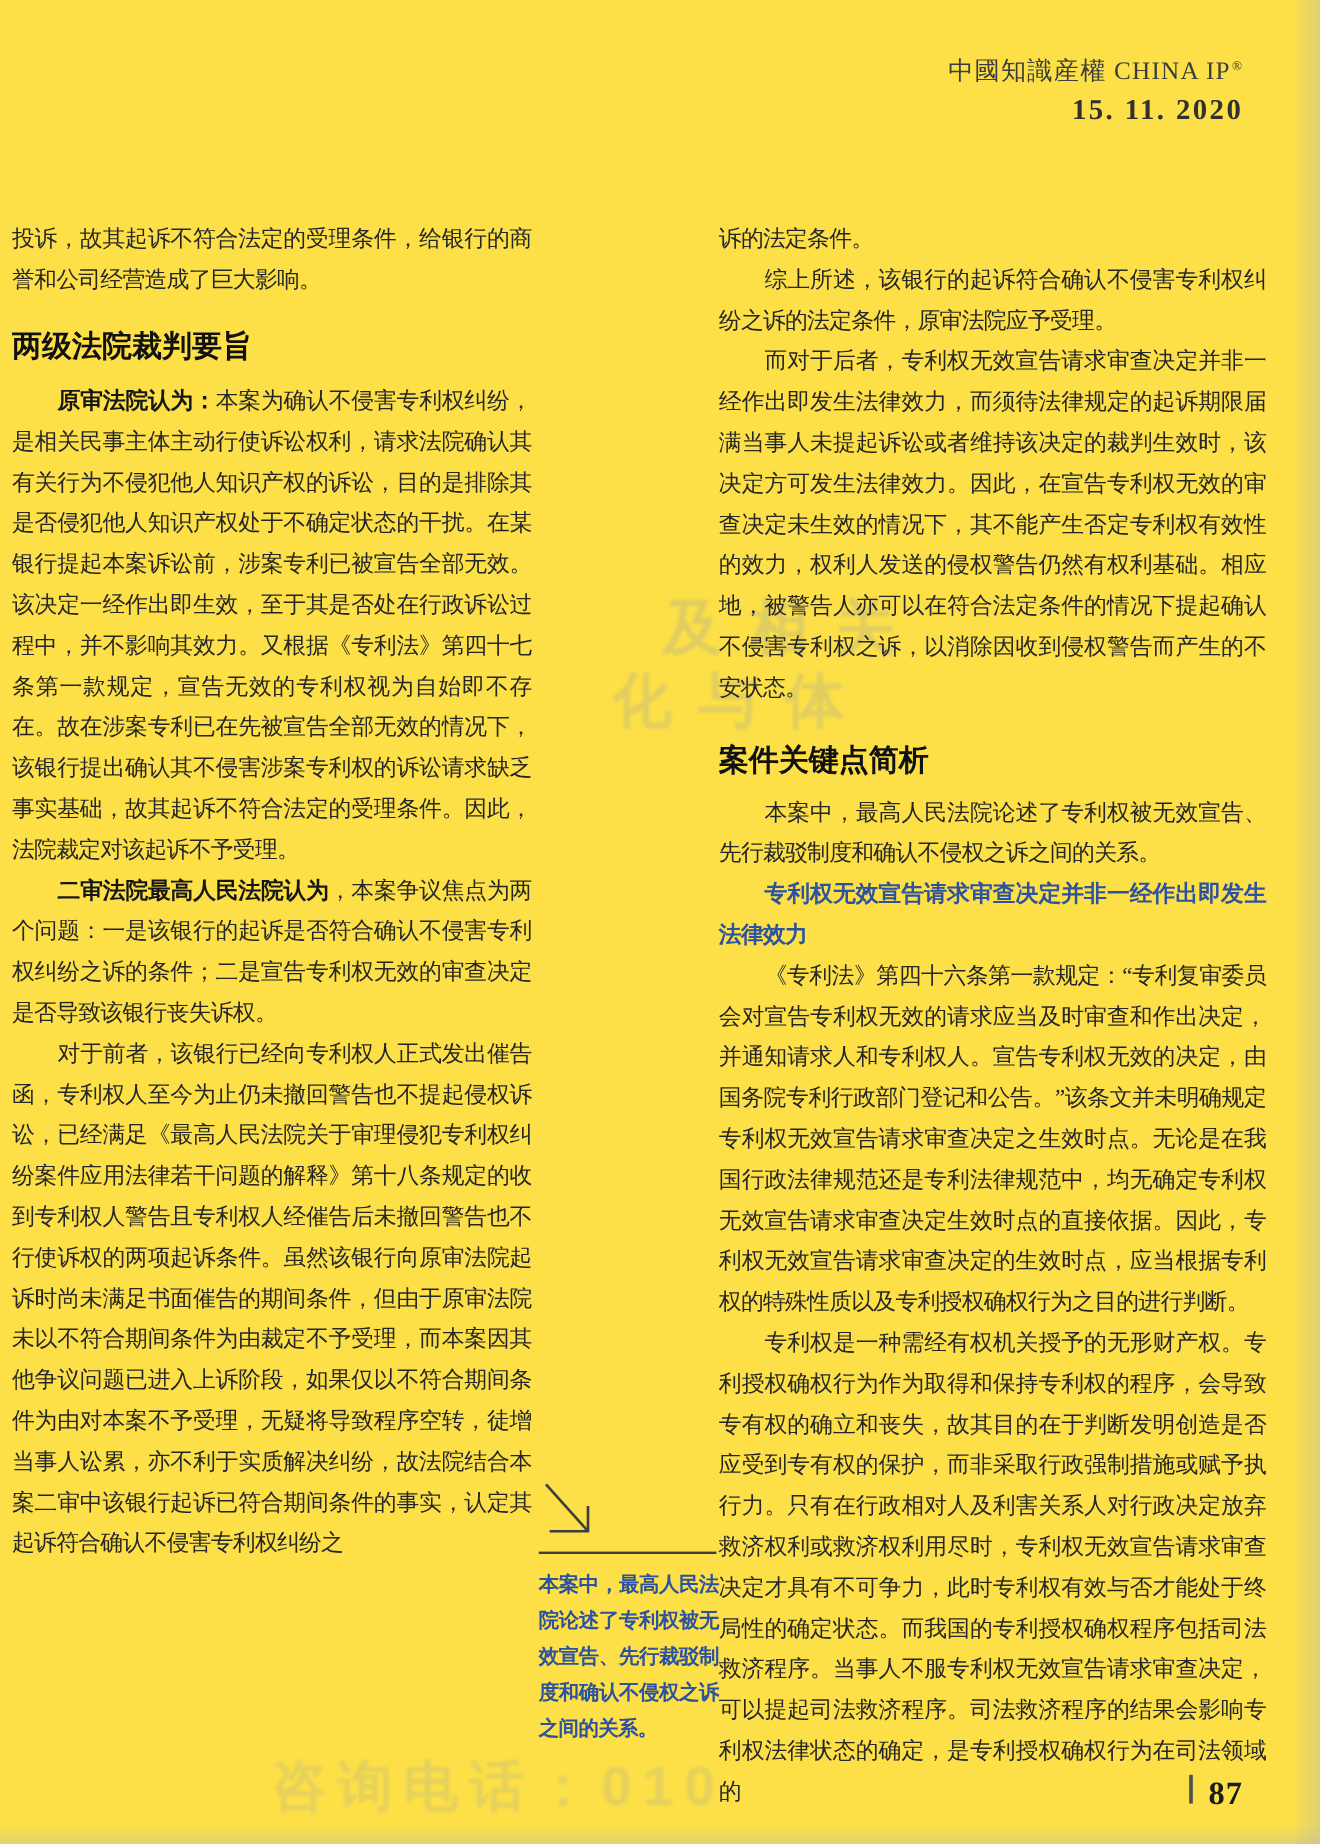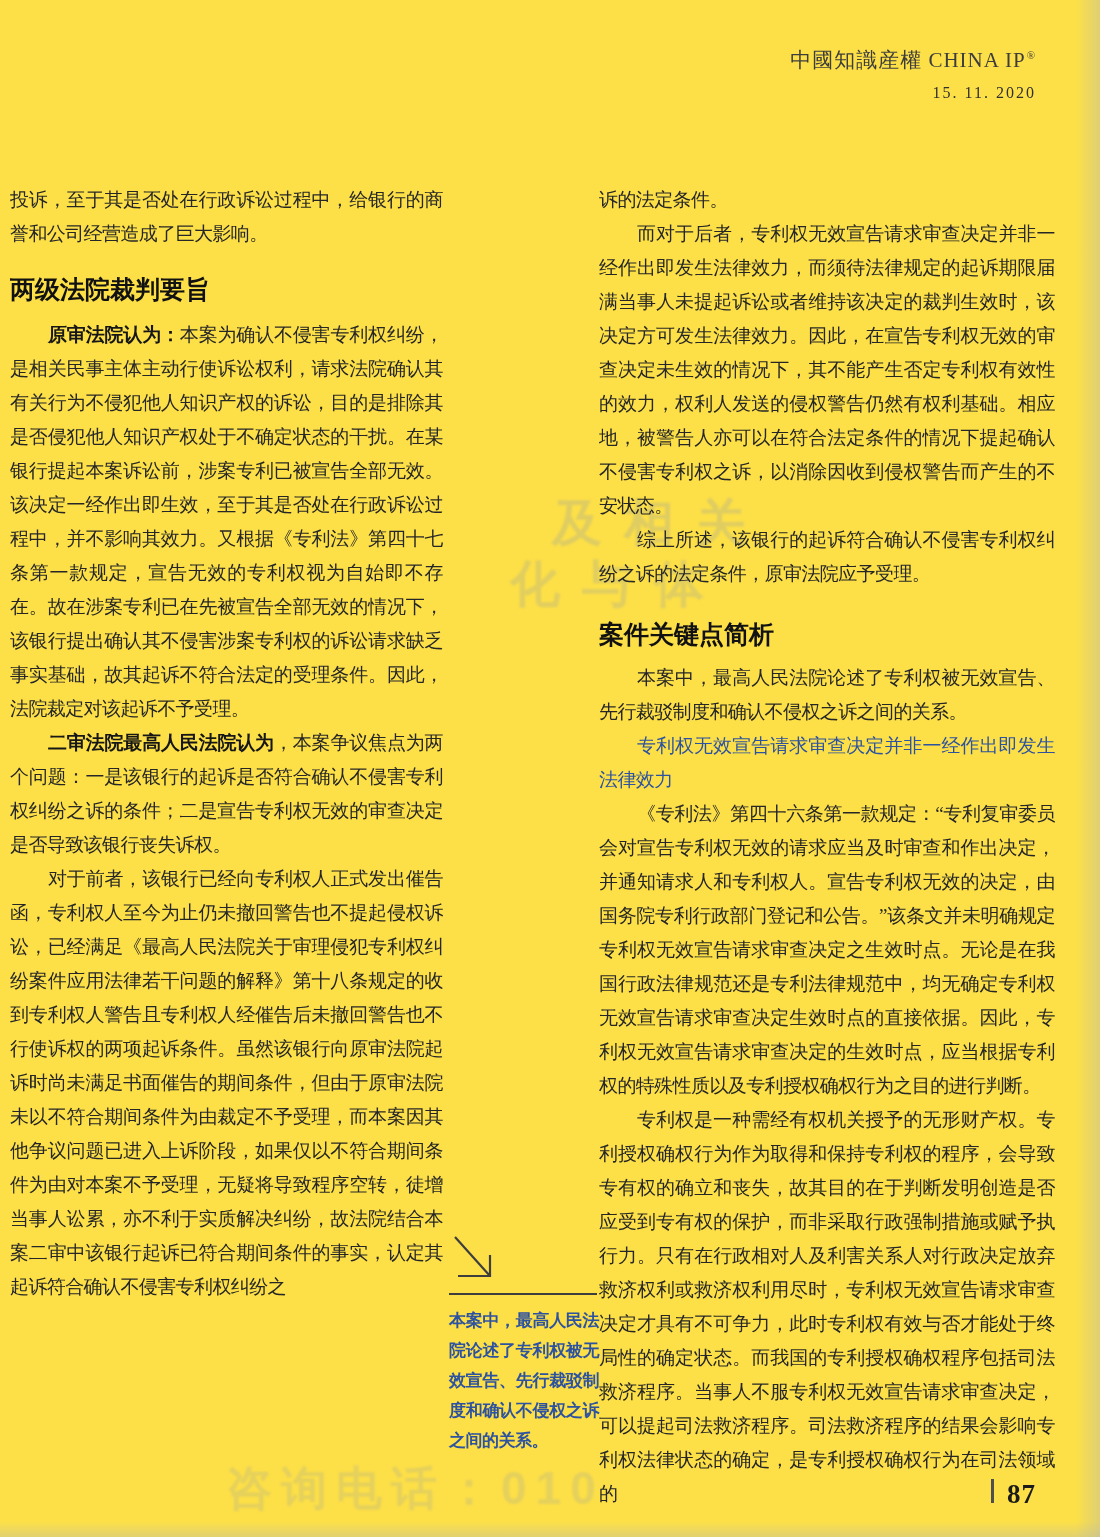--- a/index.html
+++ b/index.html
@@ -17,41 +17,41 @@
     background:linear-gradient(to right, rgba(190,194,192,0), rgba(178,184,182,.40));
     pointer-events:none;}
   .edge-bottom{position:absolute;left:0;bottom:0;width:100%;height:16px;
     background:linear-gradient(to bottom, rgba(190,194,190,0), rgba(180,184,180,.38));
     pointer-events:none;}
 
   
   .page-header{position:absolute;top:42px;right:64px;text-align:right;z-index:3;}
   .magazine-line{font-size:21px;color:#3d3d3d;letter-spacing:1px;line-height:26px;}
   .magazine-line .reg{font-size:11px;vertical-align:super;margin-left:1px;}
-  .date-line{font-size:16px;color:#303030;letter-spacing:2px;line-height:30px;margin-top:5px;}
+  .date-line{font-size:24px;color:#303030;letter-spacing:2px;line-height:30px;margin-top:5px;font-weight:bold;}
 
   
   .col{position:absolute;top:183px;text-align:justify;z-index:2;}
   .col-left{left:10px;width:433px;font-size:19px;line-height:34px;letter-spacing:-0.6px;}
   .col-right{left:599px;width:456px;font-size:19px;line-height:34px;letter-spacing:-0.6px;}
   .col p{margin:0;text-indent:2em;}
   .col p.no-indent{text-indent:0;}
   .lead-bold{
     font-family:"Liberation Sans","DejaVu Sans",sans-serif;
     font-weight:bold;color:#161616;
   }
   .sec-title{
     font-family:Liberation Serif, serif;
     font-weight:bold;font-size:25px;color:#111;
     margin:22px 0 11px 0;line-height:34px;letter-spacing:0;
   }
   .col-right .sec-title{margin:27px 0 9px 0;}
   .blue-subhead{
     font-family:"Liberation Sans","DejaVu Sans",sans-serif;
-    font-weight:normal;color:#2d529f;
+    font-weight:bold;color:#2d529f;
     text-indent:2em;margin:2px 0 0 0;
   }
 
   
   .pull-quote{position:absolute;left:449px;top:1234px;width:150px;z-index:2;}
   .pq-arrow{display:block;margin-left:2px;}
   .pq-rule{border:none;border-top:2px solid #3e3e3e;margin:9px 0 11px 0;width:148px;}
   .pq-text{
     font-family:"Liberation Sans","DejaVu Sans",sans-serif;
     font-weight:bold;font-size:17px;line-height:30px;letter-spacing:-0.5px;
@@ -82,40 +82,40 @@
   <div class="ghost ghost-1">及相关</div>
   <div class="ghost ghost-2">化与体</div>
   <div class="ghost ghost-phone">咨询电话：010</div>
 
   <div class="page-header">
     <div class="magazine-line"><span>中國知識産權 CHINA IP</span><span class="reg">®</span></div>
     <div class="date-line">15. 11. 2020</div>
   </div>
 
   <div class="col col-left">
-    <p class="no-indent">投诉，至于其是否处在行政诉讼过程中，给银行的商誉和公司经营造成了巨大影响。</p>
+    <p class="no-indent">投诉，故其起诉不符合法定的受理条件，给银行的商誉和公司经营造成了巨大影响。</p>
     <div class="sec-title">两级法院裁判要旨</div>
     <p><span class="lead-bold">原审法院认为：</span><span>本案为确认不侵害专利权纠纷，是相关民事主体主动行使诉讼权利，请求法院确认其有关行为不侵犯他人知识产权的诉讼，目的是排除其是否侵犯他人知识产权处于不确定状态的干扰。在某银行提起本案诉讼前，涉案专利已被宣告全部无效。该决定一经作出即生效，至于其是否处在行政诉讼过程中，并不影响其效力。又根据《专利法》第四十七条第一款规定，宣告无效的专利权视为自始即不存在。故在涉案专利已在先被宣告全部无效的情况下，该银行提出确认其不侵害涉案专利权的诉讼请求缺乏事实基础，故其起诉不符合法定的受理条件。因此，法院裁定对该起诉不予受理。</span></p>
     <p><span class="lead-bold">二审法院最高人民法院认为</span><span>，本案争议焦点为两个问题：一是该银行的起诉是否符合确认不侵害专利权纠纷之诉的条件；二是宣告专利权无效的审查决定是否导致该银行丧失诉权。</span></p>
     <p>对于前者，该银行已经向专利权人正式发出催告函，专利权人至今为止仍未撤回警告也不提起侵权诉讼，已经满足《最高人民法院关于审理侵犯专利权纠纷案件应用法律若干问题的解释》第十八条规定的收到专利权人警告且专利权人经催告后未撤回警告也不行使诉权的两项起诉条件。虽然该银行向原审法院起诉时尚未满足书面催告的期间条件，但由于原审法院未以不符合期间条件为由裁定不予受理，而本案因其他争议问题已进入上诉阶段，如果仅以不符合期间条件为由对本案不予受理，无疑将导致程序空转，徒增当事人讼累，亦不利于实质解决纠纷，故法院结合本案二审中该银行起诉已符合期间条件的事实，认定其起诉符合确认不侵害专利权纠纷之</p>
   </div>
 
   <div class="pull-quote">
     <svg class="pq-arrow" width="48" height="50" viewBox="0 0 48 50">
       <line x1="4" y1="3" x2="39" y2="42" stroke="#3e3e3e" stroke-width="2.2"></line>
       <polyline points="39,21 39,42 7,42" fill="none" stroke="#3e3e3e" stroke-width="2.2"></polyline>
     </svg>
     <hr class="pq-rule">
     <p class="pq-text">本案中，最高人民法院论述了专利权被无效宣告、先行裁驳制度和确认不侵权之诉之间的关系。</p>
   </div>
 
   <div class="col col-right">
     <p class="no-indent">诉的法定条件。</p>
+    <p>综上所述，该银行的起诉符合确认不侵害专利权纠纷之诉的法定条件，原审法院应予受理。</p>
     <p>而对于后者，专利权无效宣告请求审查决定并非一经作出即发生法律效力，而须待法律规定的起诉期限届满当事人未提起诉讼或者维持该决定的裁判生效时，该决定方可发生法律效力。因此，在宣告专利权无效的审查决定未生效的情况下，其不能产生否定专利权有效性的效力，权利人发送的侵权警告仍然有权利基础。相应地，被警告人亦可以在符合法定条件的情况下提起确认不侵害专利权之诉，以消除因收到侵权警告而产生的不安状态。</p>
-    <p>综上所述，该银行的起诉符合确认不侵害专利权纠纷之诉的法定条件，原审法院应予受理。</p>
     <div class="sec-title">案件关键点简析</div>
     <p>本案中，最高人民法院论述了专利权被无效宣告、先行裁驳制度和确认不侵权之诉之间的关系。</p>
     <p class="blue-subhead">专利权无效宣告请求审查决定并非一经作出即发生法律效力</p>
     <p>《专利法》第四十六条第一款规定：“专利复审委员会对宣告专利权无效的请求应当及时审查和作出决定，并通知请求人和专利权人。宣告专利权无效的决定，由国务院专利行政部门登记和公告。”该条文并未明确规定专利权无效宣告请求审查决定之生效时点。无论是在我国行政法律规范还是专利法律规范中，均无确定专利权无效宣告请求审查决定生效时点的直接依据。因此，专利权无效宣告请求审查决定的生效时点，应当根据专利权的特殊性质以及专利授权确权行为之目的进行判断。</p>
     <p>专利权是一种需经有权机关授予的无形财产权。专利授权确权行为作为取得和保持专利权的程序，会导致专有权的确立和丧失，故其目的在于判断发明创造是否应受到专有权的保护，而非采取行政强制措施或赋予执行力。只有在行政相对人及利害关系人对行政决定放弃救济权利或救济权利用尽时，专利权无效宣告请求审查决定才具有不可争力，此时专利权有效与否才能处于终局性的确定状态。而我国的专利授权确权程序包括司法救济程序。当事人不服专利权无效宣告请求审查决定，可以提起司法救济程序。司法救济程序的结果会影响专利权法律状态的确定，是专利授权确权行为在司法领域的</p>
   </div>
 
   <div class="page-footer">
     <span class="pn-bar"></span>
     <span class="pn-num">87</span>

